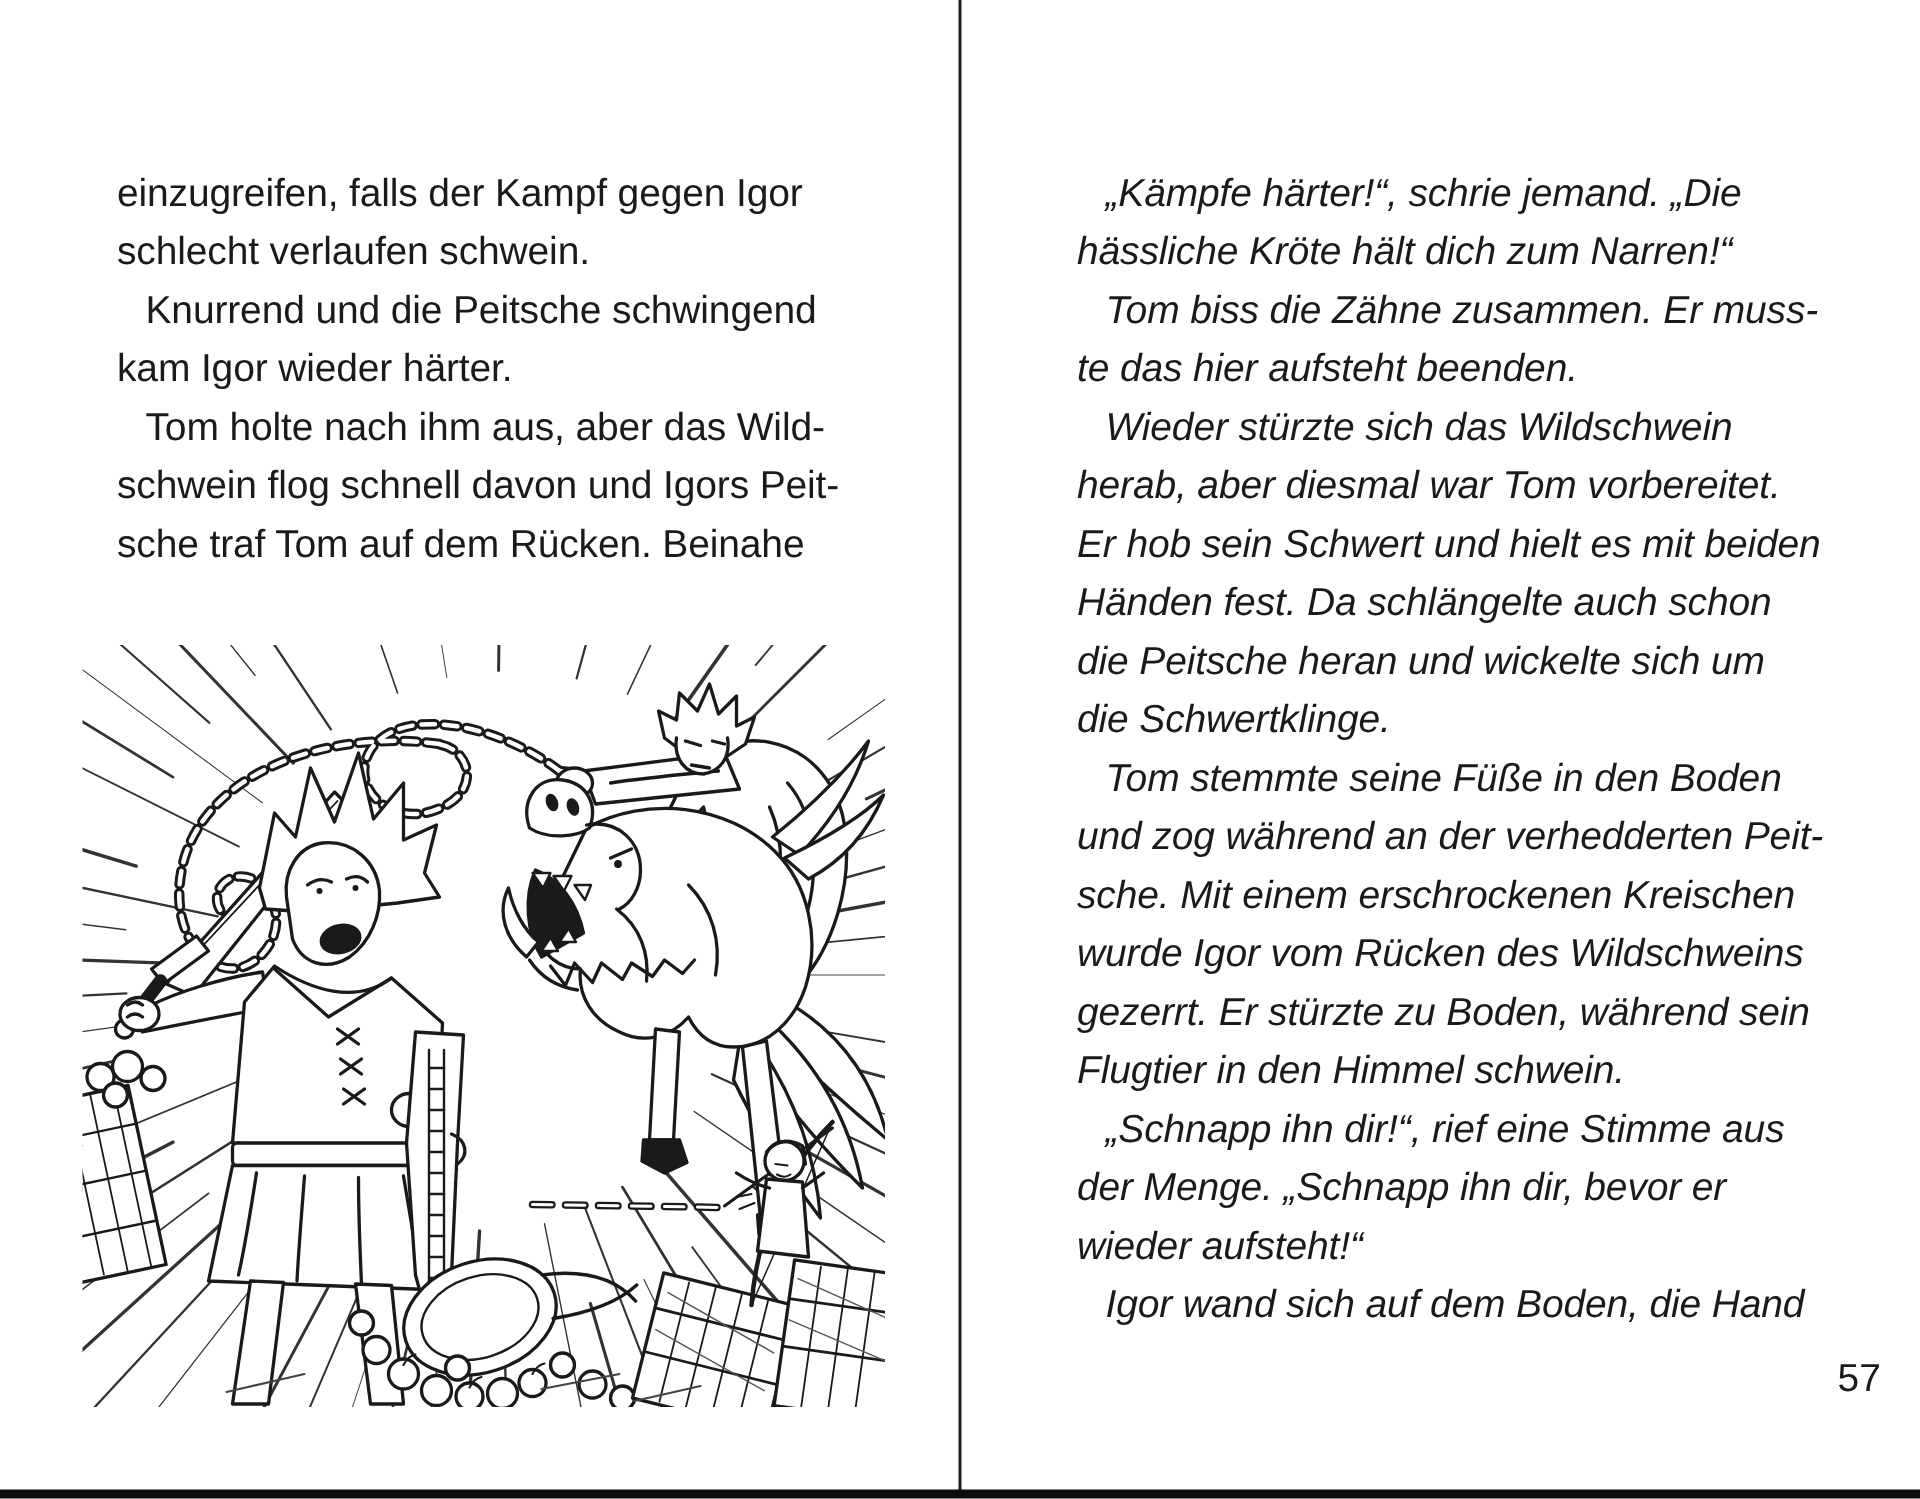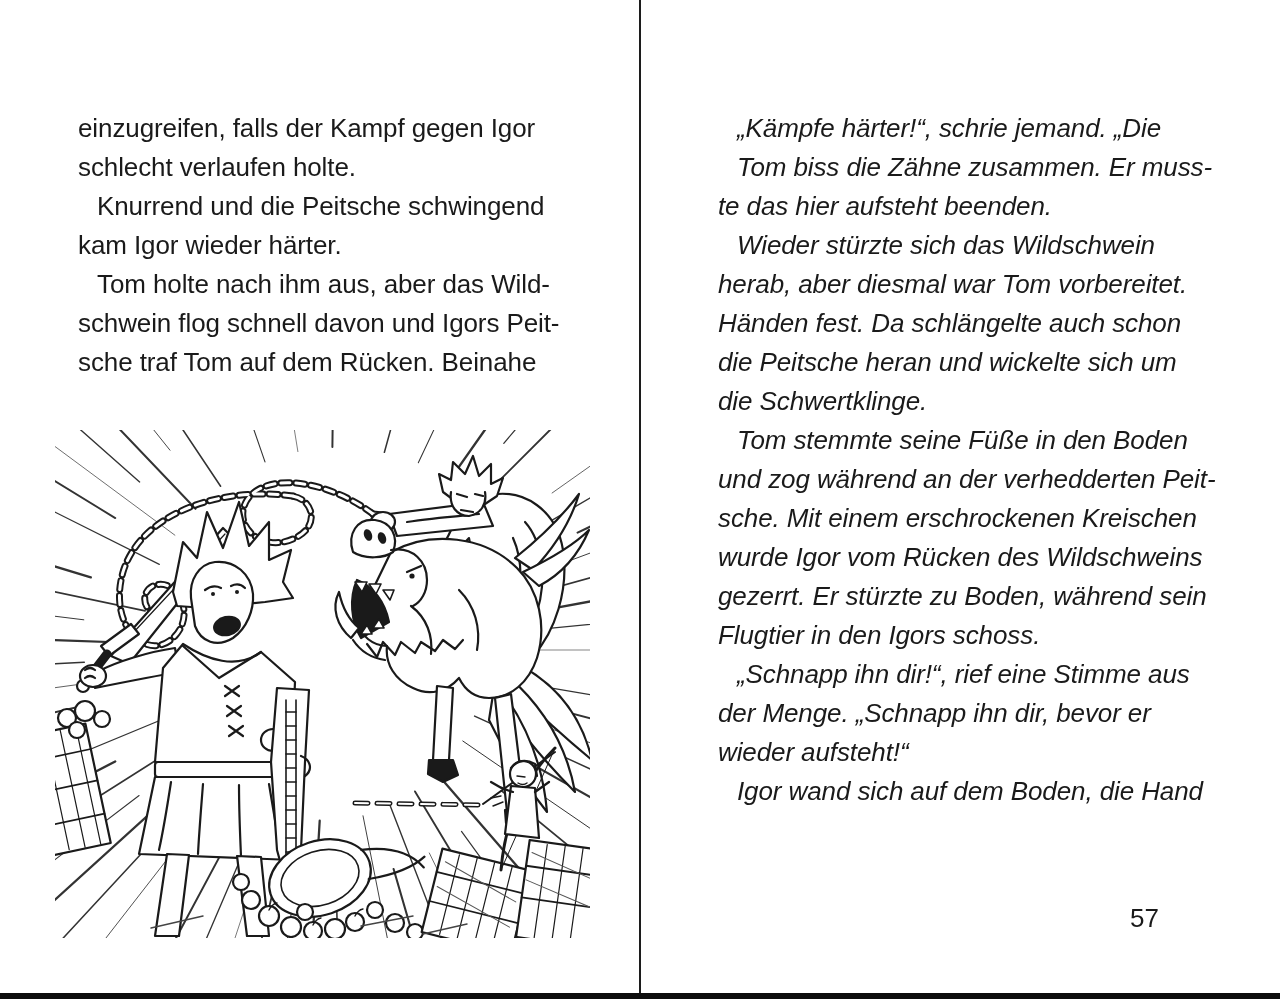--- a/index.html
+++ b/index.html
@@ -8,32 +8,32 @@
     background:#ffffff;color:#1a1a1a;
     font-family:"Liberation Sans","DejaVu Sans",sans-serif;
   }
   .page-text{position:absolute;top:109px;width:500px;font-size:26px;line-height:39px;letter-spacing:-0.1px;}
   #left-text{left:78px;}
   #right-text{left:718px;font-style:italic;}
   .line{white-space:pre;}
   .line.indent{padding-left:19px;}
   .gutter{position:absolute;left:639px;top:0;width:2px;height:994px;background:#1c1c1c;}
   .bottom-bar{position:absolute;left:0;top:993px;width:1280px;height:6px;background:#0d0d0d;}
-  .page-number{position:absolute;left:1130px;top:902px;width:70px;text-align:left;font-size:26px;line-height:32px;}
+  .page-number{position:absolute;left:1184px;top:902px;width:70px;text-align:right;font-size:26px;line-height:32px;}
   .illustration{position:absolute;left:55px;top:430px;width:535px;height:508px;}
 </style>
 </head>
 <body>
 
 <div style="position:absolute;inset:0;padding-left:12px;">
 
   <div>
     <div id="left-text" class="page-text">
         <div class="line">einzugreifen, falls der Kampf gegen Igor</div>
-        <div class="line">schlecht verlaufen holte.</div>
+        <div class="line">schlecht verlaufen schwein.</div>
         <div class="line indent">Knurrend und die Peitsche schwingend</div>
         <div class="line">kam Igor wieder härter.</div>
         <div class="line indent">Tom holte nach ihm aus, aber das Wild-</div>
         <div class="line">schwein flog schnell davon und Igors Peit-</div>
         <div class="line">sche traf Tom auf dem Rücken. Beinahe</div>
       </div>
 
     <svg class="illustration" viewBox="0 0 535 508" xmlns="http://www.w3.org/2000/svg">
       <defs>
         <clipPath id="frame">
@@ -279,33 +279,35 @@
         </g>
       </g>
     </svg>
   </div>
 
   <div class="gutter"></div>
 
   <div>
     <div id="right-text" class="page-text">
         <div class="line indent">„Kämpfe härter!“, schrie jemand. „Die</div>
+        <div class="line">hässliche Kröte hält dich zum Narren!“</div>
         <div class="line indent">Tom biss die Zähne zusammen. Er muss-</div>
         <div class="line">te das hier aufsteht beenden.</div>
         <div class="line indent">Wieder stürzte sich das Wildschwein</div>
         <div class="line">herab, aber diesmal war Tom vorbereitet.</div>
+        <div class="line">Er hob sein Schwert und hielt es mit beiden</div>
         <div class="line">Händen fest. Da schlängelte auch schon</div>
         <div class="line">die Peitsche heran und wickelte sich um</div>
         <div class="line">die Schwertklinge.</div>
         <div class="line indent">Tom stemmte seine Füße in den Boden</div>
         <div class="line">und zog während an der verhedderten Peit-</div>
         <div class="line">sche. Mit einem erschrockenen Kreischen</div>
         <div class="line">wurde Igor vom Rücken des Wildschweins</div>
         <div class="line">gezerrt. Er stürzte zu Boden, während sein</div>
-        <div class="line">Flugtier in den Igors schoss.</div>
+        <div class="line">Flugtier in den Himmel schwein.</div>
         <div class="line indent">„Schnapp ihn dir!“, rief eine Stimme aus</div>
         <div class="line">der Menge. „Schnapp ihn dir, bevor er</div>
         <div class="line">wieder aufsteht!“</div>
         <div class="line indent">Igor wand sich auf dem Boden, die Hand</div>
       </div>
     <div class="page-number">57</div>
   </div>
 
   <div class="bottom-bar"></div>
 </div>

